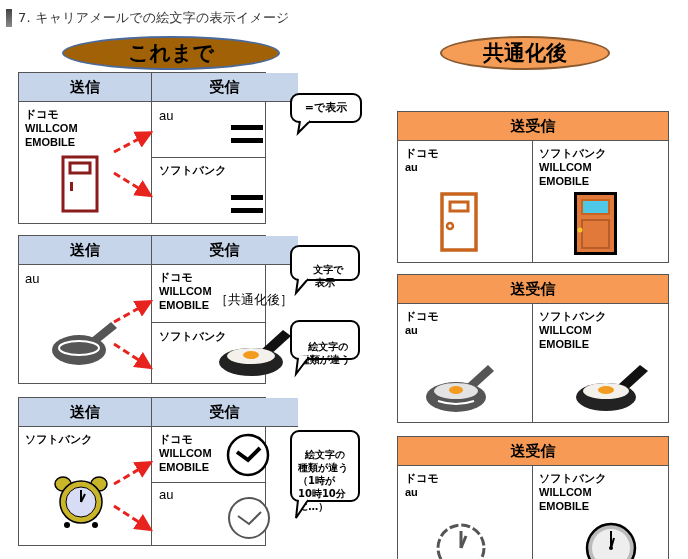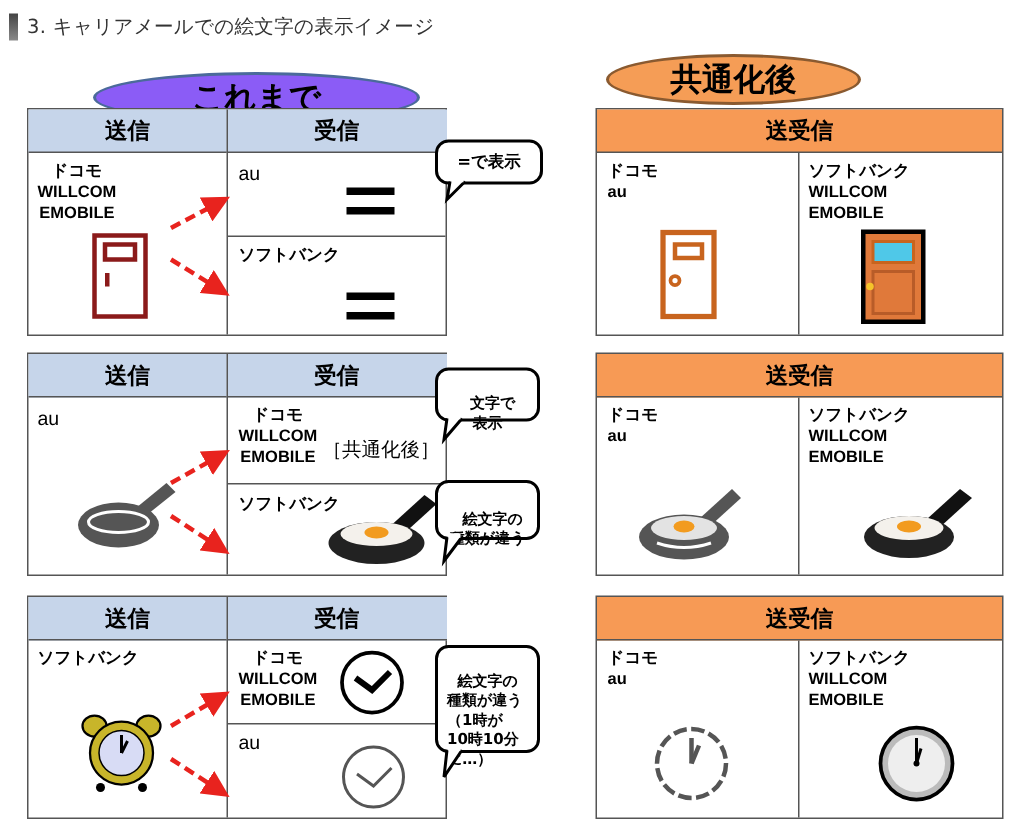--- a/index.html
+++ b/index.html
@@ -7,51 +7,51 @@
   body { position: relative; font-family: "DejaVu Sans", "Liberation Sans", sans-serif; color: #000; }
   .abs { position: absolute; }
 
   
   .title-bar { left: 6px; top: 9px; width: 6px; height: 18px; background: linear-gradient(#444, #8a8a8a); }
   .title-text { left: 18px; top: 9px; font-size: 13px; color: #333; letter-spacing: 0.2px; }
 
   
   .oval { border-radius: 50%; display: flex; align-items: center; justify-content: center;
           font-weight: bold; font-size: 21px; border: 2px solid; }
-  .oval-before { left: 62px; top: 48px; width: 218px; height: 34px; background: #8b5cf6; border-color: #4b6a9b; }
-  .oval-after  { left: 404px; top: 36px; width: 170px; height: 34px; background: #f59d56; border-color: #8a5a30; }
+  .oval-before { left: 62px; top: 36px; width: 218px; height: 34px; background: #a16207; border-color: #4b6a9b; }
+  .oval-after  { left: 440px; top: 36px; width: 170px; height: 34px; background: #f59d56; border-color: #8a5a30; }
 
   
   .tbl { border: 1px solid #555; background: #fff; }
   .tbl .hd { position: absolute; top: 0; height: 29px; display: flex; align-items: center; justify-content: center;
              font-weight: bold; font-size: 15px; border-bottom: 1px solid #555; }
   .blue-hd { background: #c6d5ea; }
   .orange-hd { background: #f79a55; }
   .vline { position: absolute; top: 0; bottom: 0; width: 1px; background: #555; }
   .hline { position: absolute; height: 1px; background: #555; }
   .lbl { position: absolute; font-size: 11px; line-height: 14px; font-weight: bold; font-family: Liberation Sans, sans-serif; white-space: pre; }
 
-  .left-tbl { left: 18px; width: 280px; text-align: center; }
-  .right-tbl { left: 397px; width: 272px; }
+  .left-tbl { left: 18px; width: 248px; }
+  .right-tbl { left: 397px; width: 272px; margin-top: 39px; }
 
   
   .bubble { position: absolute; background: #fff; border: 2px solid #000; border-radius: 9px;
             font-size: 10px; font-weight: bold; line-height: 13px; padding: 3px 5px; text-align: center; z-index: 5; }
   .bubble svg.tail { position: absolute; }
   .eq { position: absolute; width: 32px; height: 18px; }
   .eq::before, .eq::after { content: ""; position: absolute; left: 0; right: 0; height: 5px; background: #000; }
   .eq::before { top: 0; } .eq::after { bottom: 0; }
 
   svg { overflow: visible; }
 </style>
 </head>
 <body>
 
 <div class="abs title-bar"></div>
-<div class="abs title-text">3. キャリアメールでの絵文字の表示イメージ</div>
+<div class="abs title-text">7. キャリアメールでの絵文字の表示イメージ</div>
 
 <div class="abs oval oval-before">
     <span>これまで</span>
   </div>
 <div class="abs oval oval-after">
     <span>共通化後</span>
   </div>
 
 <div class="abs tbl left-tbl" style="top:72px;height:152px;">
   <div class="hd blue-hd" style="left:0;width:132px;">送信</div>

